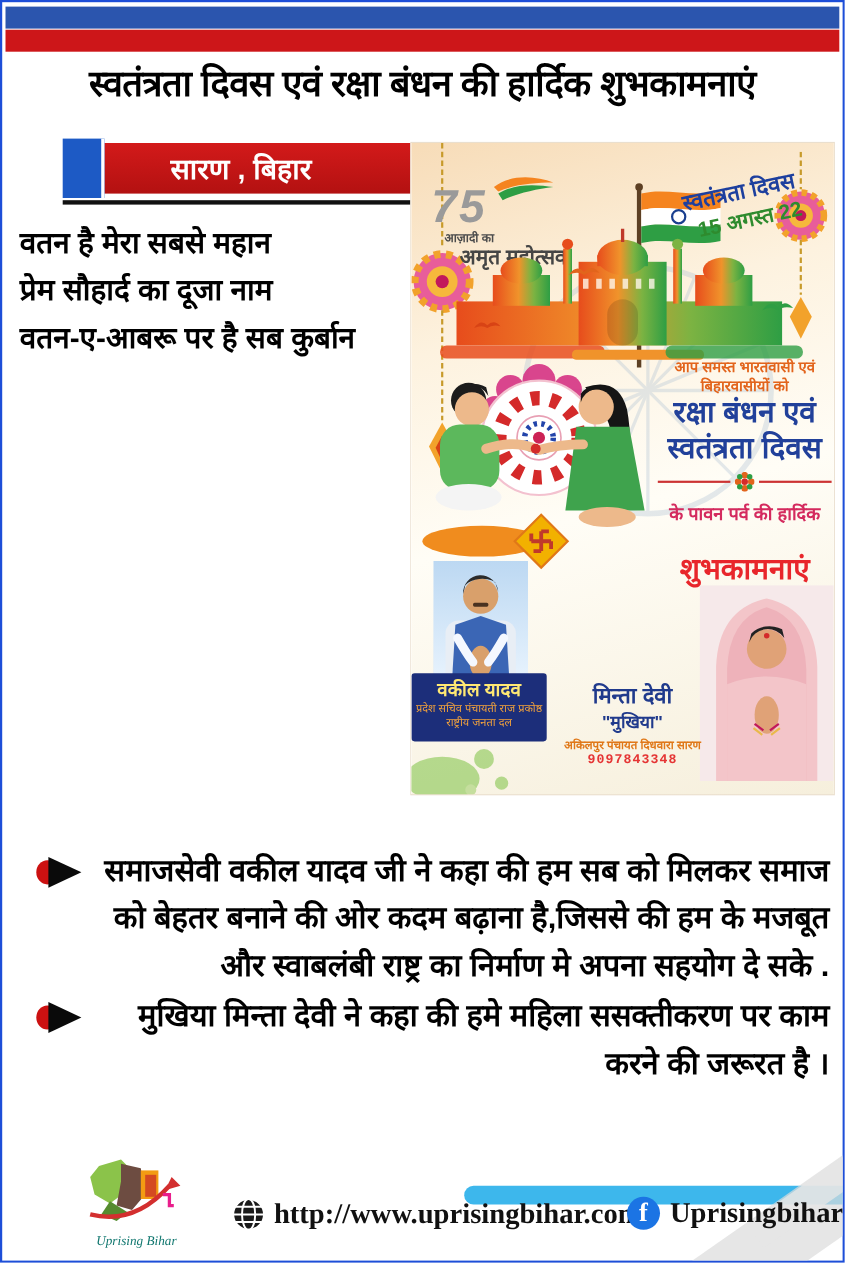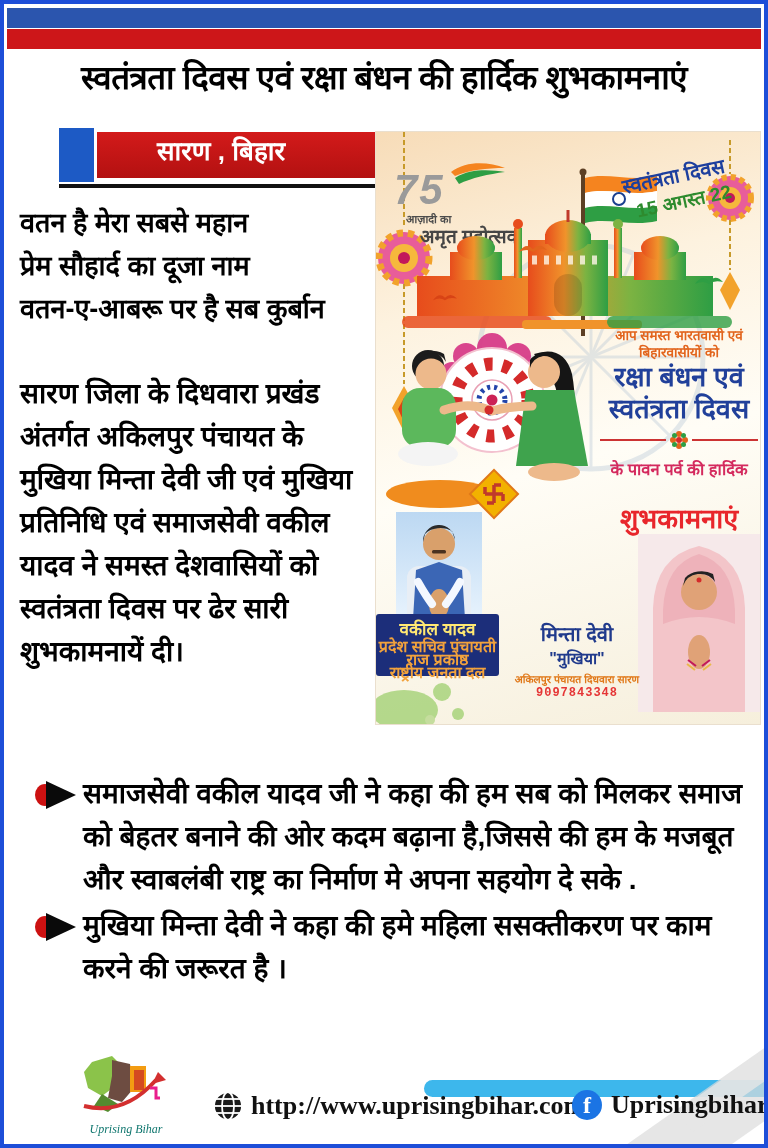--- a/index.html
+++ b/index.html
@@ -1,32 +1,32 @@
 <!DOCTYPE html>
 <html><head>
 <meta charset="utf-8">
 <style>
   * { margin:0; padding:0; box-sizing:border-box; }
   html,body { background:#fff; }
   .page {
     position:relative; width:768px; height:1148px; background:#ffffff;
-    border:4px solid #1d4ed8; overflow:hidden;
+    border:2px solid #1d4ed8; overflow:hidden;
     font-family:"Liberation Sans", sans-serif; color:#000;
   }
   .bar { position:absolute; left:3px; right:3px; height:20px; }
   .bar-blue { top:4px; background:#2b55ae; }
   .bar-red { top:25px; background:#cd1619; }
   .main-title {
     position:absolute; top:50px; left:8px; right:8px; text-align:center;
     font-size:33px; font-weight:800; letter-spacing:-0.5px; white-space:nowrap;
   }
   .badge { position:absolute; top:122px; left:55px; width:316px; height:62px; }
   .badge-red {
     position:absolute; left:8px; top:6px; right:0; height:46px; background:linear-gradient(#d31a1a,#b31111);
-    display:flex; justify-content:center;
+    display:flex; align-items:center; justify-content:center;
     color:#fff; font-size:26px; font-weight:700;
   }
   .badge-blue { position:absolute; left:0; top:2px; width:38px; height:54px; background:#1d5ac5; border-right:3px solid #fff; z-index:2; }
   .badge-line { position:absolute; left:0; bottom:0; width:100%; height:4px; background:#111; }
   .poem { position:absolute; top:198px; left:16px; width:356px; font-size:27px; font-weight:600; line-height:43px; }
   .news-body { position:absolute; top:368px; left:16px; width:358px; font-size:28px; font-weight:800; line-height:43px; }
 
   
   .poster {
     position:absolute; left:372px; top:128px; width:384px; height:592px; overflow:hidden;
@@ -51,33 +51,33 @@
   .divider { display:flex; align-items:center; justify-content:center; gap:4px; margin:4px 0 8px 0; }
   .divider .ln { height:2px; background:#cc3333; flex:1; }
   .greet .sub { color:#d42a5e; font-weight:800; font-size:16.5px; margin-bottom:19px; }
   .greet .main { color:#e8262b; font-weight:800; font-size:27px; }
   .photo-man { position:absolute; left:20px; top:380px; z-index:2; }
   .banner-blue {
     position:absolute; left:0; top:482px; width:123px; height:62px; z-index:3;
     background:#1c2e7a; border-radius:3px; text-align:center; padding-top:3px;
   }
   .banner-blue .nm { color:#ffe873; font-weight:800; font-size:17px; }
-  .banner-blue .r1,.banner-blue .r2 { color:#f2a23c; font-weight:700; font-size:16px; line-height:13px; }
+  .banner-blue .r1,.banner-blue .r2 { color:#f2a23c; font-weight:400; font-size:10px; line-height:13px; }
   .minta-block { position:absolute; left:138px; top:488px; width:126px; z-index:3; text-align:center; }
   .minta-block .nm { color:#203a8c; font-weight:800; font-size:20px; }
   .minta-block .rl { color:#203a8c; font-weight:800; font-size:16px; }
   .minta-block .ar { color:#e07818; font-weight:700; font-size:10.5px; margin-top:3px; }
   .minta-block .ph { color:#e53535; font-weight:800; font-size:12px; letter-spacing:1px; margin-top:0;font-family:Liberation Mono, monospace; }
   .photo-woman { position:absolute; left:262px; top:402px; z-index:2; }
   .splash { position:absolute; left:-6px; bottom:-8px; opacity:.55; }
   .bird { position:absolute; }
 
   
   .bullets { position:absolute; top:768px; left:30px; right:12px; }
-  .bullet-row { display:flex; align-items:flex-start; gap:5px; margin-bottom:3px; }
+  .bullet-row { display:flex; align-items:flex-start; gap:5px; margin-bottom:3px;text-align:right; }
   .bullet-ic { flex:none; margin-top:8px; }
   .bullet-tx { font-size:28px; font-weight:800; line-height:43px; }
 
   
   .footer-pill { position:absolute; left:420px; right:0; top:1076px; height:17px; background:#3db7ec; border-radius:10px 0 0 10px; }
   .footer-logo { position:absolute; left:52px; top:1050px; width:140px; text-align:center; }
   .footer-logo .script { font-family:"Liberation Serif", serif; font-style:italic; color:#0f766e; font-size:12px; margin-top:-2px; }
   .site-row { position:absolute; left:208px; top:1086px; display:flex; align-items:center; gap:7px; }
   .site-url { font-family:"Liberation Serif", serif; font-size:26px; font-weight:600; color:#111; }
   .fb-row { position:absolute; left:568px; top:1086px; display:flex; align-items:center; gap:9px; }
@@ -104,21 +104,20 @@
     <div class="badge-blue"></div>
     <div class="badge-line"></div>
   </div>
 
   <div class="poem">
     <div>वतन है मेरा सबसे महान</div>
     <div>प्रेम सौहार्द का दूजा नाम</div>
     <div>वतन-ए-आबरू पर है सब कुर्बान</div>
   </div>
 
-  <div class="news-body">सारण जिला के दिधवारा प्रखंड अंतर्गत अकिलपुर पंचायत के मुखिया मिन्ता देवी जी एवं मुखिया प्रतिनिधि एवं समाजसेवी वकील यादव  ने समस्त देशवासियों को स्वतंत्रता दिवस पर ढेर सारी शुभकामनायें दी।</div>
 
   <div class="poster">
 
     <svg class="chakra" width="240" height="240" viewBox="0 0 240 240">
       <circle cx="120" cy="120" r="112" fill="none" stroke="#a9bed2" stroke-width="5"></circle>
       <g stroke="#a9bed2" stroke-width="3">
         <line x1="120" y1="8" x2="120" y2="232"></line>
         <line x1="8" y1="120" x2="232" y2="120"></line>
         <line x1="41" y1="41" x2="199" y2="199"></line>
         <line x1="199" y1="41" x2="41" y2="199"></line>

